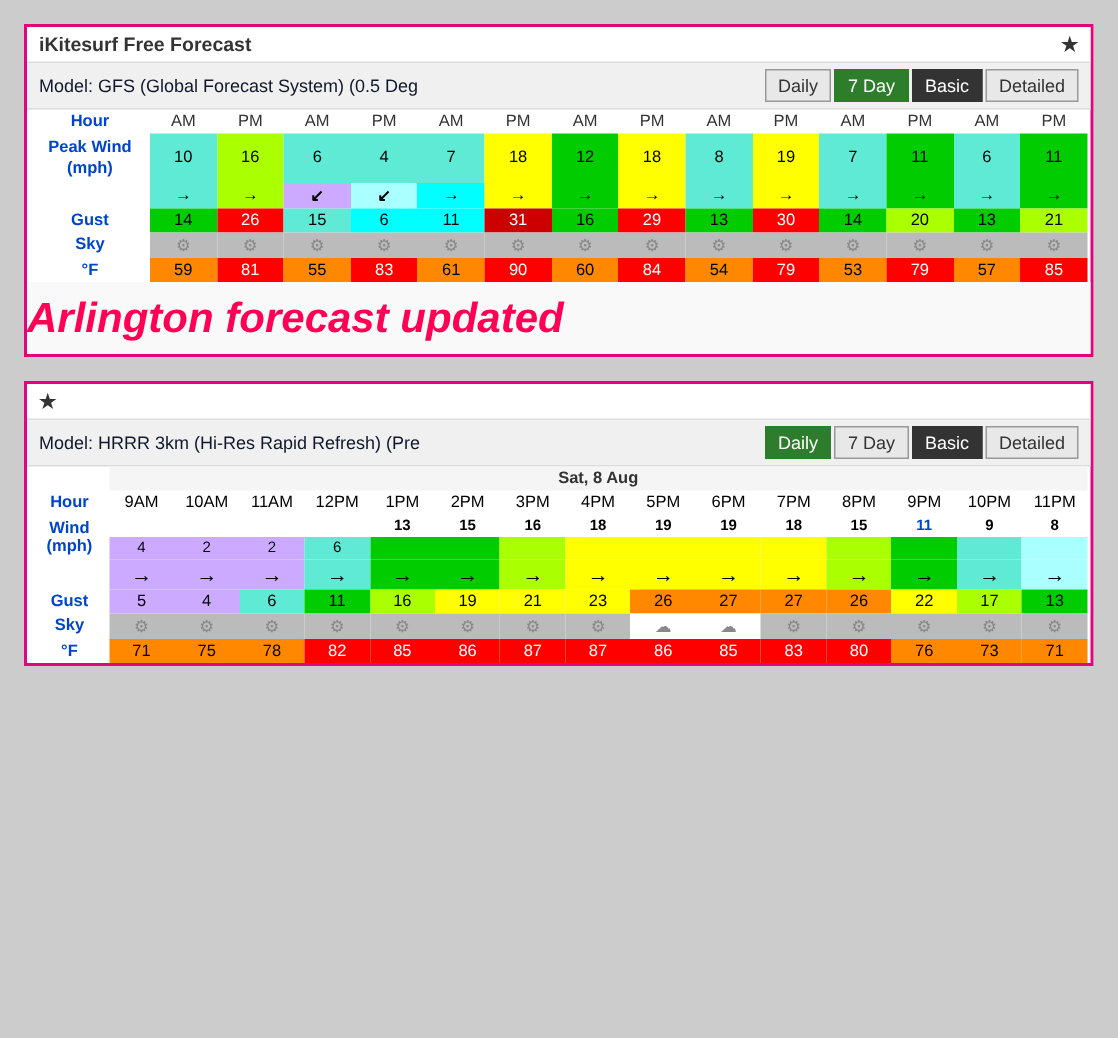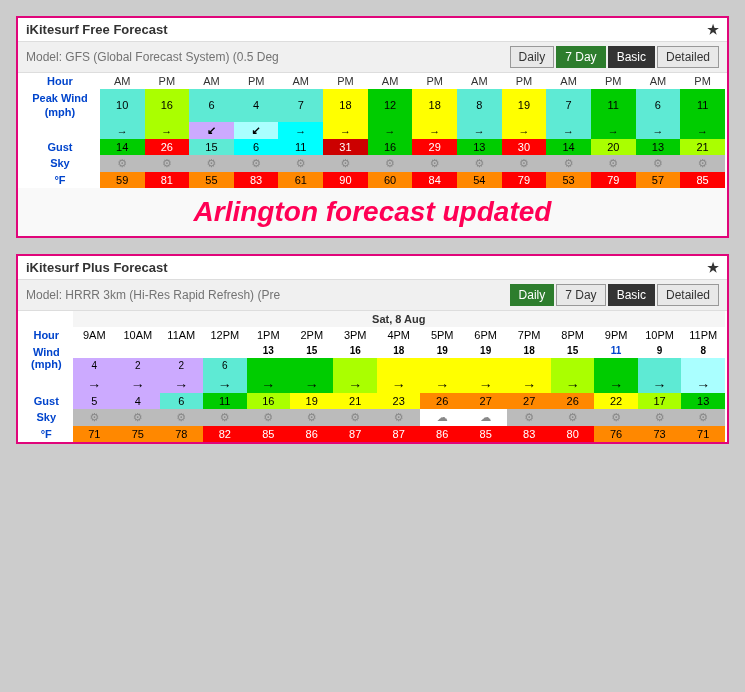--- a/index.html
+++ b/index.html
@@ -23,21 +23,21 @@
     .star-icon { color: #ccc; font-size: 16px; cursor: pointer; }
 
     .model-bar {
       background: #f0f0f0;
       padding: 4px 8px;
       display: flex;
       align-items: center;
       justify-content: space-between;
       border-bottom: 1px solid #ddd;
     }
-    .model-text { font-size: 12px; color: #737373; }
+    .model-text { font-size: 12px; color: #0f172a; }
     .view-buttons { display: flex; gap: 2px; }
     .view-btn {
       padding: 3px 8px;
       border: 1px solid #999;
       cursor: pointer;
       font-size: 12px;
       background: #e8e8e8;
       color: #333;
     }
     .view-btn.active { background: #2d7d2d; color: #fff; border-color: #2d7d2d; }
@@ -77,21 +77,21 @@
     .t-orange { background: #ff8800; color: #000; }
     .t-red { background: #ff0000; color: #fff; }
 
     .arrow-cell { font-size: 16px; font-weight: bold; }
 
     .sky-cell { font-size: 14px; color: #888; }
 
     .section-divider {
       background: #f9f9f9;
       padding: 8px 0;
-      text-align: center;
+      text-align: left;
     }
     .update-text {
       color: #ff0055;
       font-size: 28px;
       font-weight: bold;
       font-style: italic;
     }
 
     
     .hour-cell { font-size: 9px; }
@@ -266,21 +266,20 @@
       </table>
   </div>
 
   <div class="section-divider">
     <span class="update-text">Arlington forecast updated</span>
   </div>
 </div>
 
 <div class="window bottom-section" style="margin-top: 5px;">
   <div class="title-bar">
-    <span>iKitesurf Plus Forecast</span>
     <span class="star-icon">★</span>
   </div>
 
   <div class="model-bar">
     <span class="model-text">Model:  HRRR 3km (Hi-Res Rapid Refresh) (Pre</span>
     <div class="view-buttons">
       <button class="view-btn active">Daily</button>
       <button class="view-btn">7 Day</button>
       <button class="view-btn active-dark">Basic</button>
       <button class="view-btn">Detailed</button>

